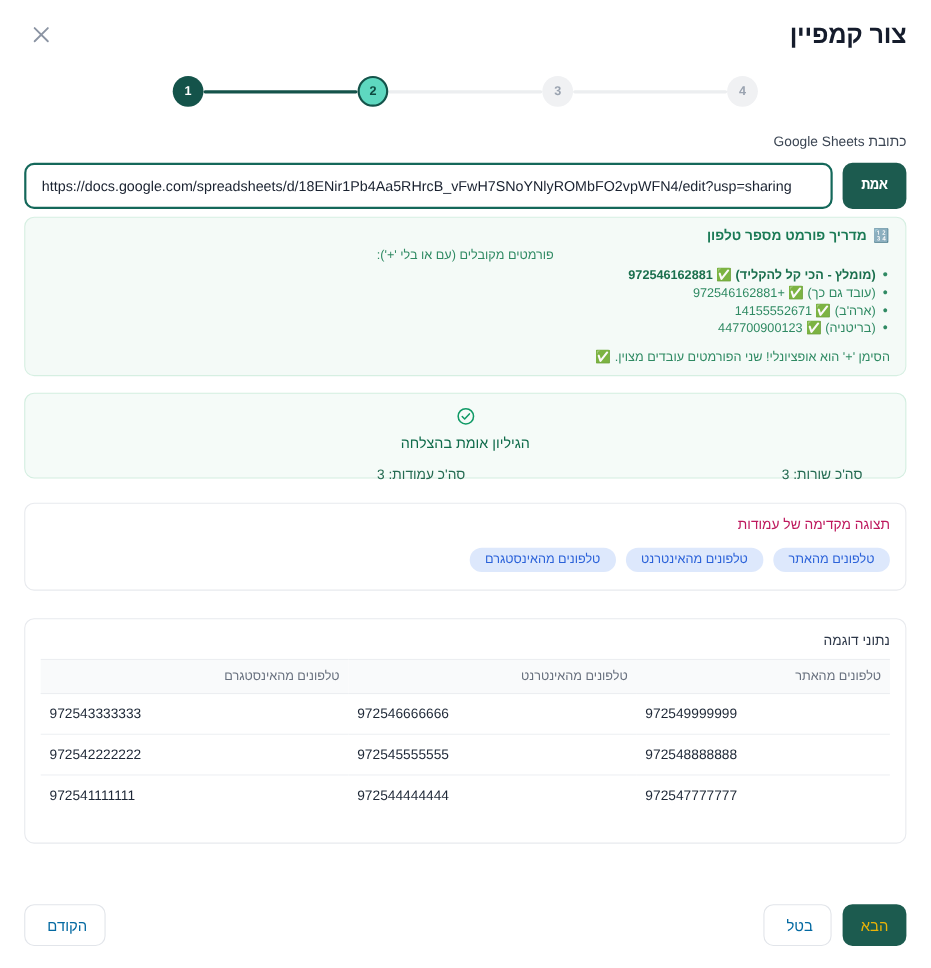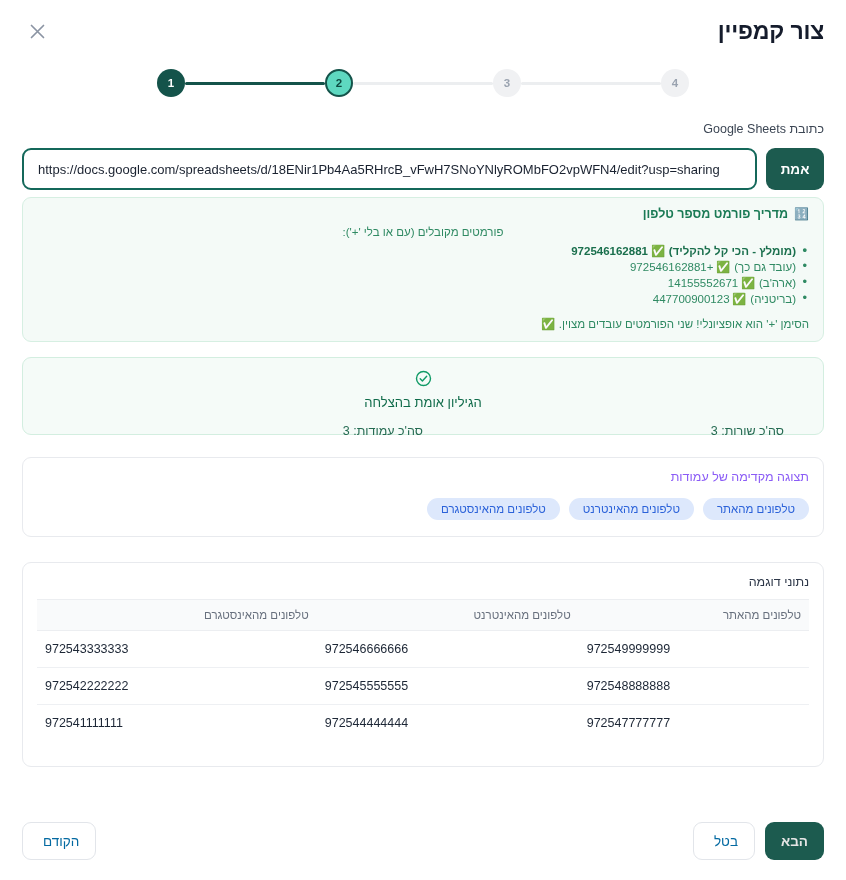--- a/index.html
+++ b/index.html
@@ -124,21 +124,21 @@
   .validate-btn {
     flex: 0 0 auto;
     width: 58px;
     background: #1c5b4f;
     color: #ffffff;
     border: none;
     border-radius: 9px;
     font-size: 13.5px;
     font-weight: 600;
     cursor: pointer;
-    font-family: Liberation Sans, sans-serif;
+    font-family: Liberation Mono, monospace;
   }
 
   
   .guide-panel {
     position: absolute;
     top: 197px;
     left: 22px; right: 22px;
     background: #f4faf7;
     border: 1px solid #d6efe2;
     border-radius: 9px;
@@ -239,21 +239,21 @@
     left: 22px; right: 22px;
     height: 80px;
     background: #ffffff;
     border: 1px solid #e8eaee;
     border-radius: 9px;
     padding: 12px 14px;
     direction: rtl;
   }
   .cols-title {
     font-size: 12.5px;
-    color: #8b5cf6;
+    color: #be185d;
     text-align: right;
   }
   .chips {
     display: flex;
     flex-direction: row;
     justify-content: flex-start;
     gap: 9px;
     margin-top: 14px;
   }
   .chip {
@@ -337,22 +337,22 @@
   }
   .btn-outline {
     background: #ffffff;
     border: 1px solid #e2e5ea;
     color: #0369a1;
     padding-left: 20px;
   }
   .btn-primary {
     background: #1c5b4f;
     border: none;
-    color: #e5e5e5;
-    font-weight: 700;
+    color: #eab308;
+    font-weight: 400;
     min-width: 58px;
   }
 </style>
 </head>
 <body>
 
 <div class="page">
 
   <div class="header">
     <div class="page-title">צור קמפיין</div>

